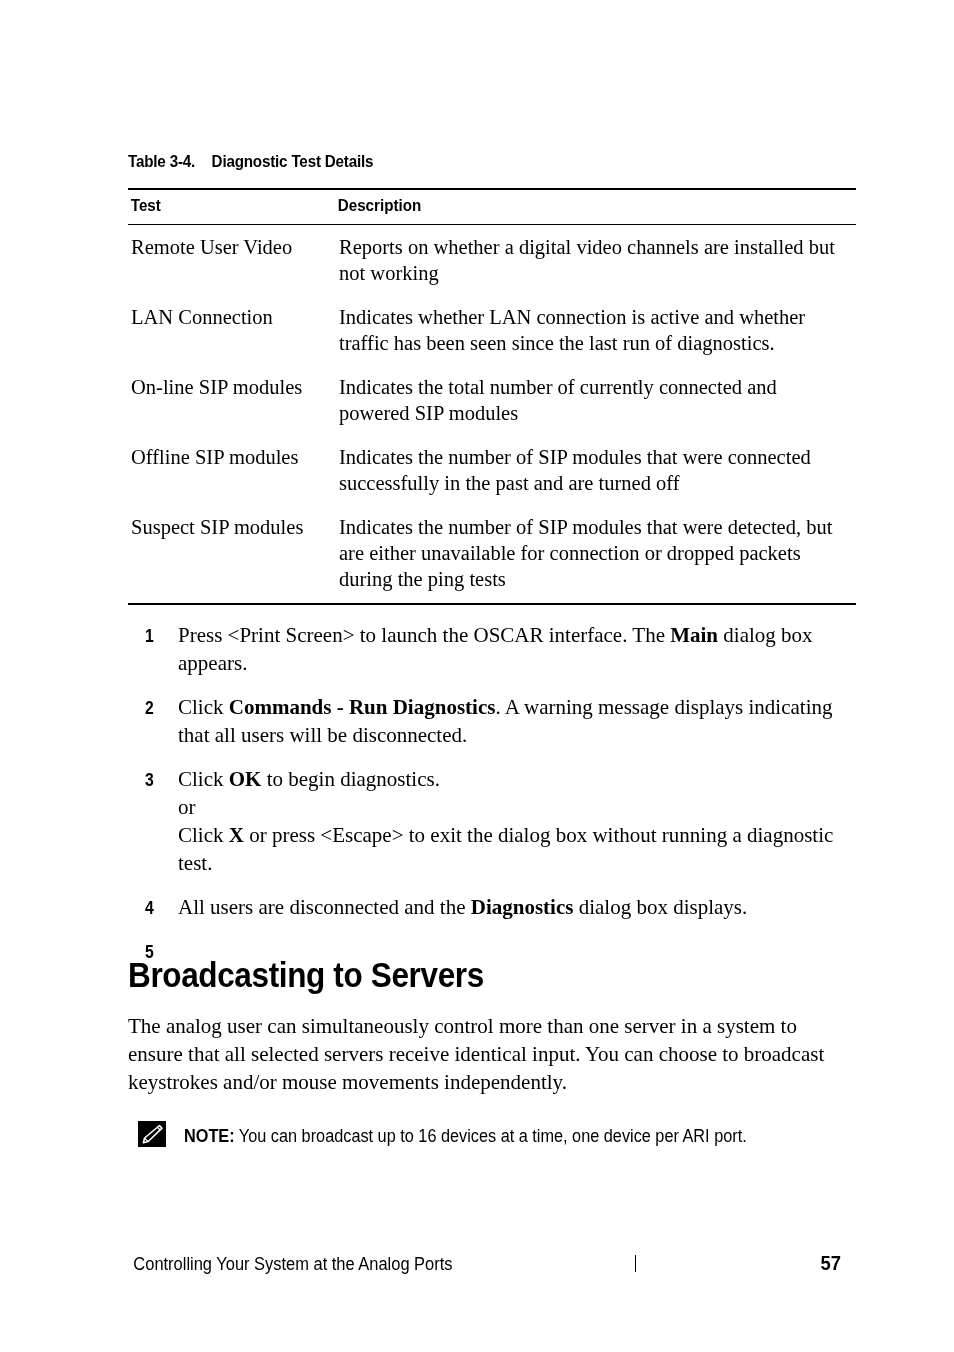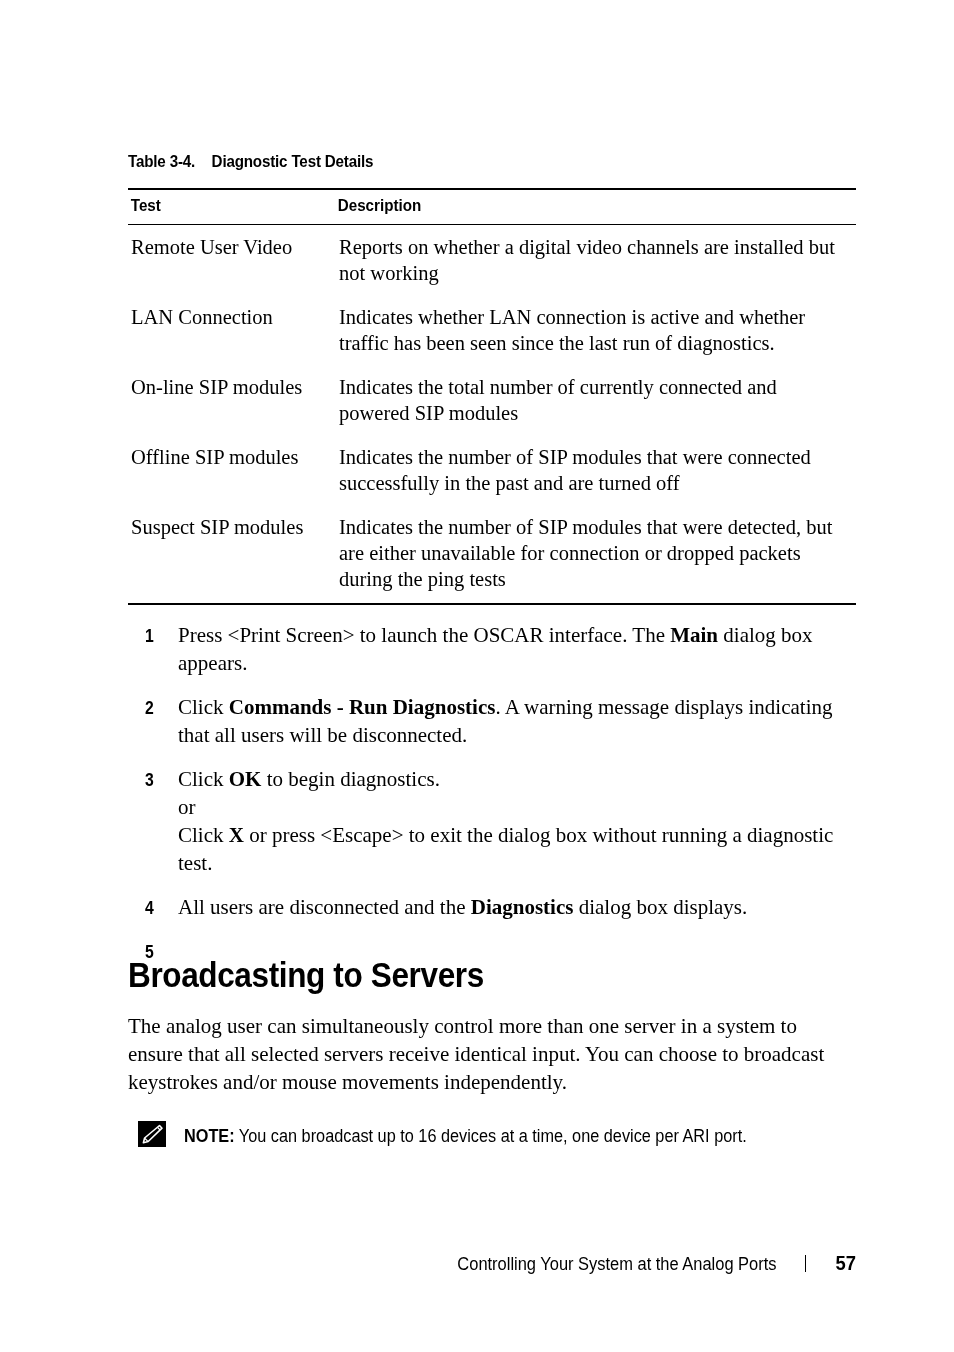--- a/index.html
+++ b/index.html
@@ -160,26 +160,26 @@
     transform-origin: left center;
     white-space: nowrap;
     margin-left: 18px;
     padding-top: 2px;
   }
   .note-text .note-label { font-weight: bold; }
 
   
   .footer {
     position: absolute;
-    left: 128px;
+    left: 113px;
     top: 1252px;
     width: 728px;
     display: flex;
     align-items: baseline;
-    justify-content: flex-end;
+    justify-content: space-between;
     font-family: "Liberation Sans Narrow", "Liberation Sans", sans-serif;
   }
   .footer-title {
     font-size: 17.5px;
     transform: scaleX(0.94);
     transform-origin: right center;
     white-space: nowrap;
   }
   .footer-sep {
     display: inline-block;

